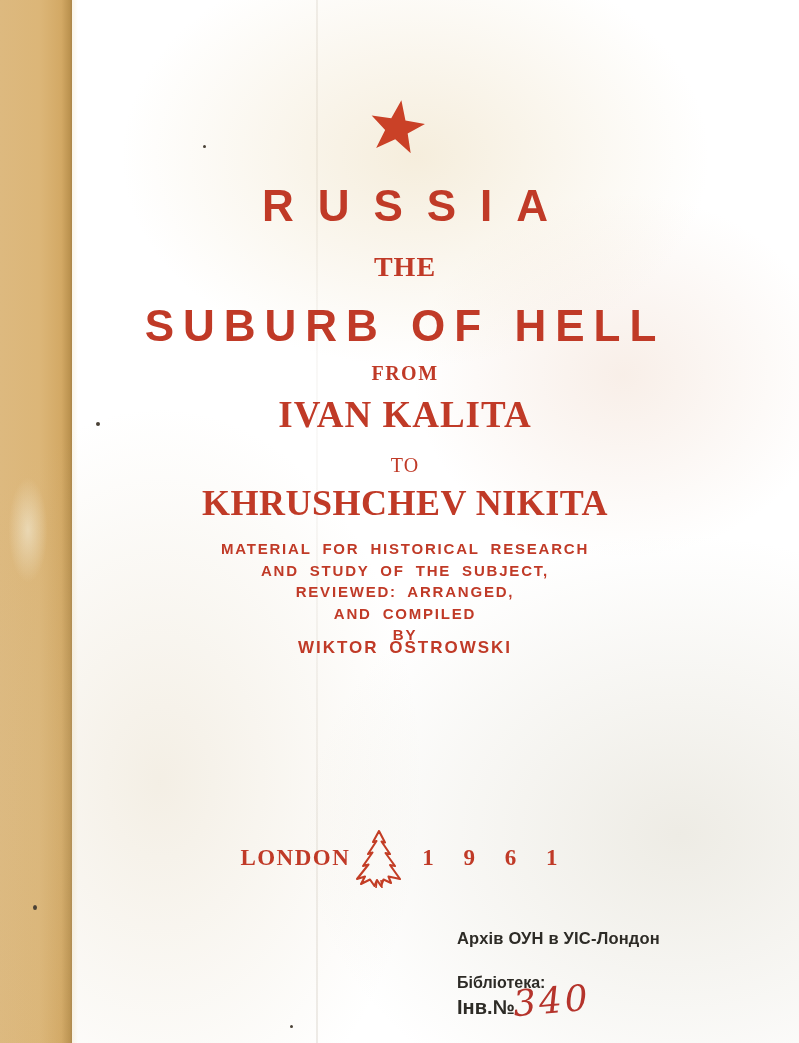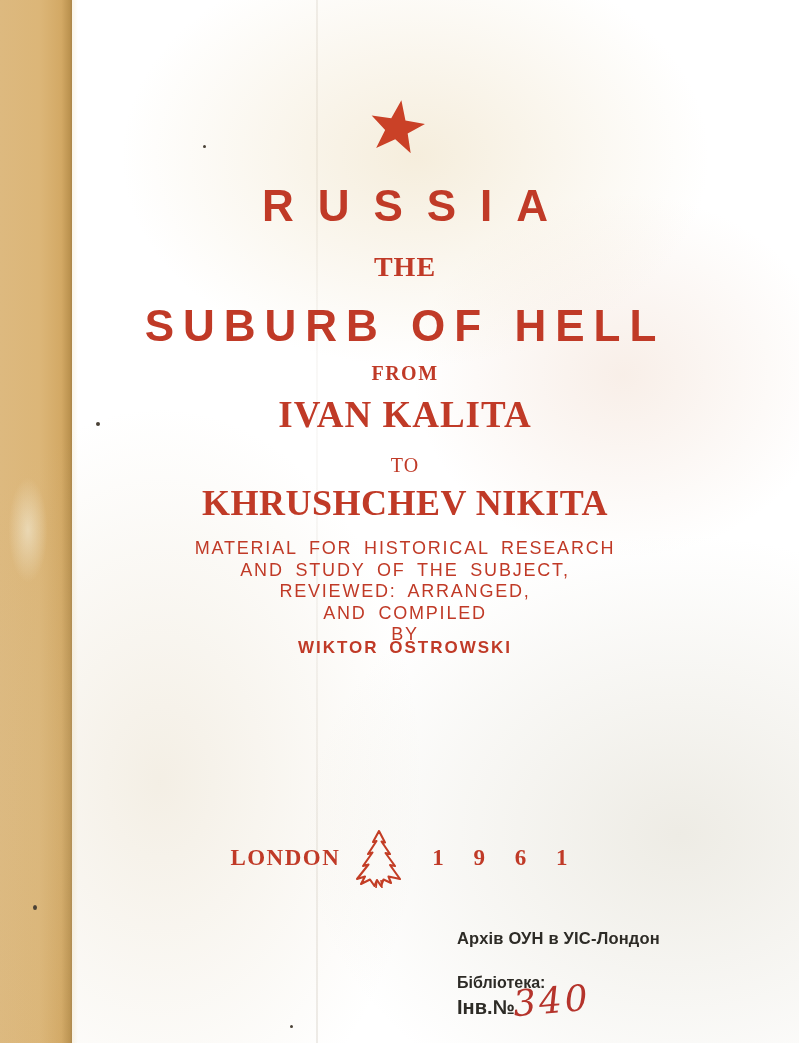--- a/index.html
+++ b/index.html
@@ -72,29 +72,29 @@
   #word-to{
     top:454px;
     font-family:"Liberation Serif", serif;font-weight:normal;font-size:20px;letter-spacing:1px;
   }
   #line-khrushchev{
     top:482px;
     font-family:"Liberation Serif", serif;font-weight:bold;font-size:36px;letter-spacing:0.5px;
   }
   #subtitle-block{
     top:538px;line-height:21.5px;
-    font-weight:normal;font-size:18px;letter-spacing:1.8px;word-spacing:5px;
+    font-weight:bold;font-size:15px;letter-spacing:1.8px;word-spacing:5px;
   }
   #author-line{
     top:638px;
     font-weight:bold;font-size:17px;letter-spacing:2px;word-spacing:4px;
   }
   #imprint-row{
     position:absolute;left:10px;top:826px;width:790px;height:64px;
-    display:flex;align-items:center;justify-content:center;gap:10px;
+    display:flex;align-items:center;justify-content:center;
   }
   #imprint-city{
     font-family:"Liberation Serif", serif;font-weight:bold;font-size:23px;letter-spacing:1.5px;
   }
   #imprint-year{
     font-family:"Liberation Serif", serif;font-weight:bold;font-size:23px;letter-spacing:12px;margin-left:14px;
   }
   #tree-wrap{width:58px;height:62px;margin-top:2px;}
 
   #stamp-archive{

